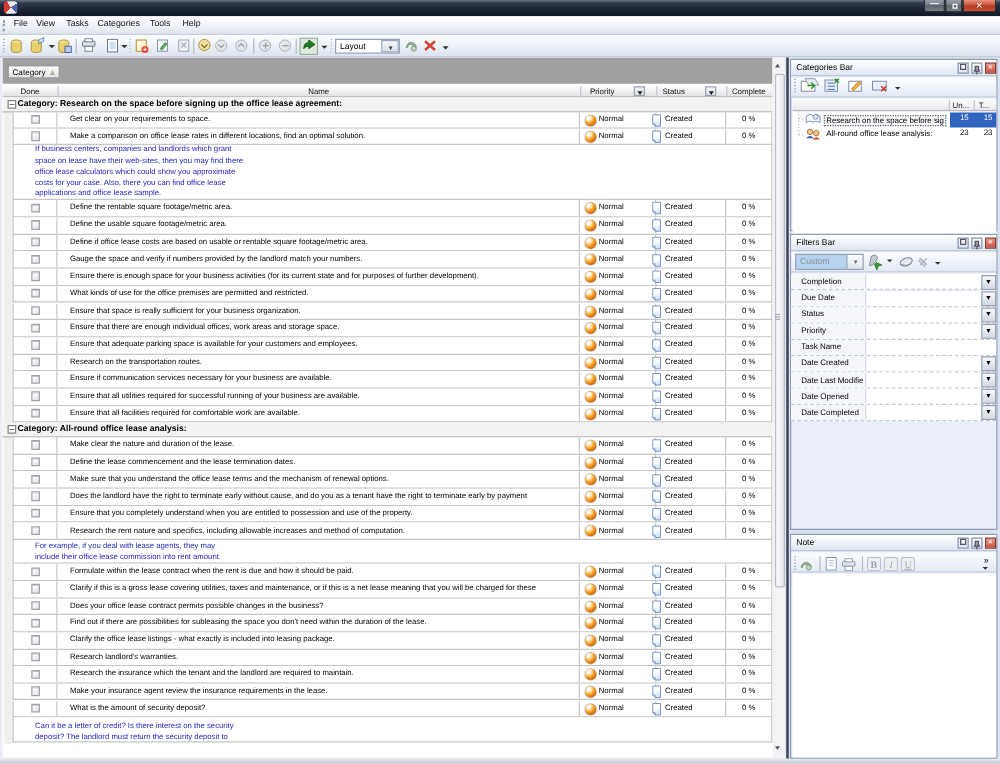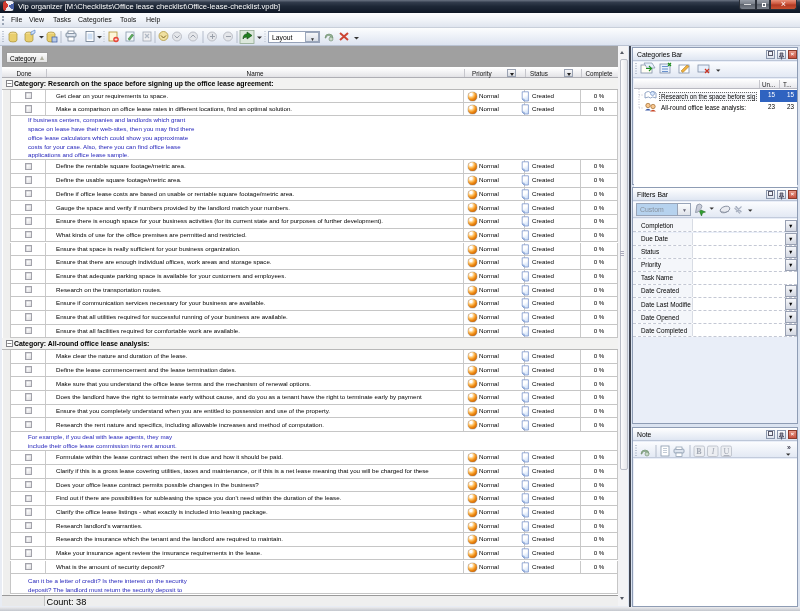--- a/index.html
+++ b/index.html
@@ -91,21 +91,20 @@
 <svg width="0" height="0" style="position:absolute">
     <defs>
       <linearGradient id="pgrad" x1="0" y1="0" x2="0.3" y2="1">
         <stop offset="0.5" stop-color="#ffffff"></stop>
         <stop offset="1" stop-color="#d4e4fa"></stop>
       </linearGradient>
     </defs>
   </svg>
 <div id="titlebar">
  <div id="appico"></div>
- <div id="titletx">Vip organizer [M:\Checklists\Office lease checklist\Office-lease-checklist.vpdb]</div>
 </div>
 <div class="wbtn" id="wmin">
     <div class="wgl" style="top:-1px;">—</div>
   </div>
 <div class="wbtn" id="wmax">
     <div style="position:absolute;left:4.5px;top:2.5px;width:4px;height:4px;border:1px solid #fff;"></div>
   </div>
 <div class="wbtn" id="wclose">
     <div class="wgl" style="font-size:9px;top:-0.5px;font-weight:normal;">×</div>
   </div>
@@ -689,24 +688,20 @@
           <path d="M2.2 8 l2 2 v-2 z" fill="#c4d8f4" stroke="#6a88c4" stroke-width="0.5"></path>
         </svg>
         <div class="stx">Created</div>
 <div class="cpx">0 %</div>
 </div>
 <div class="nrow" style="top:496.15px;height:20.35px;padding-top:2.0px;line-height:9.0px;">
         <div>Can it be a letter of credit? Is there interest on the security</div>
         <div>deposit? The landlord must return the security deposit to</div>
       </div>
  </div>
- <div id="footer">
-      <div class="c1"></div>
-      <div class="ctx">Count: 38</div>
-    </div>
  <div id="vsb">
   <div class="sarr" style="top:5px;border-left:2.8px solid transparent;border-right:2.8px solid transparent;border-bottom:3.5px solid #555a64;"></div>
   <div class="thumb"></div>
   <div class="gripln"></div>
   <div class="sarr" style="top:551px;border-left:2.8px solid transparent;border-right:2.8px solid transparent;border-top:3.5px solid #555a64;"></div>
  </div>
 </div>
 <div id="rightbg"></div>
 <div id="darkline"></div>
 

